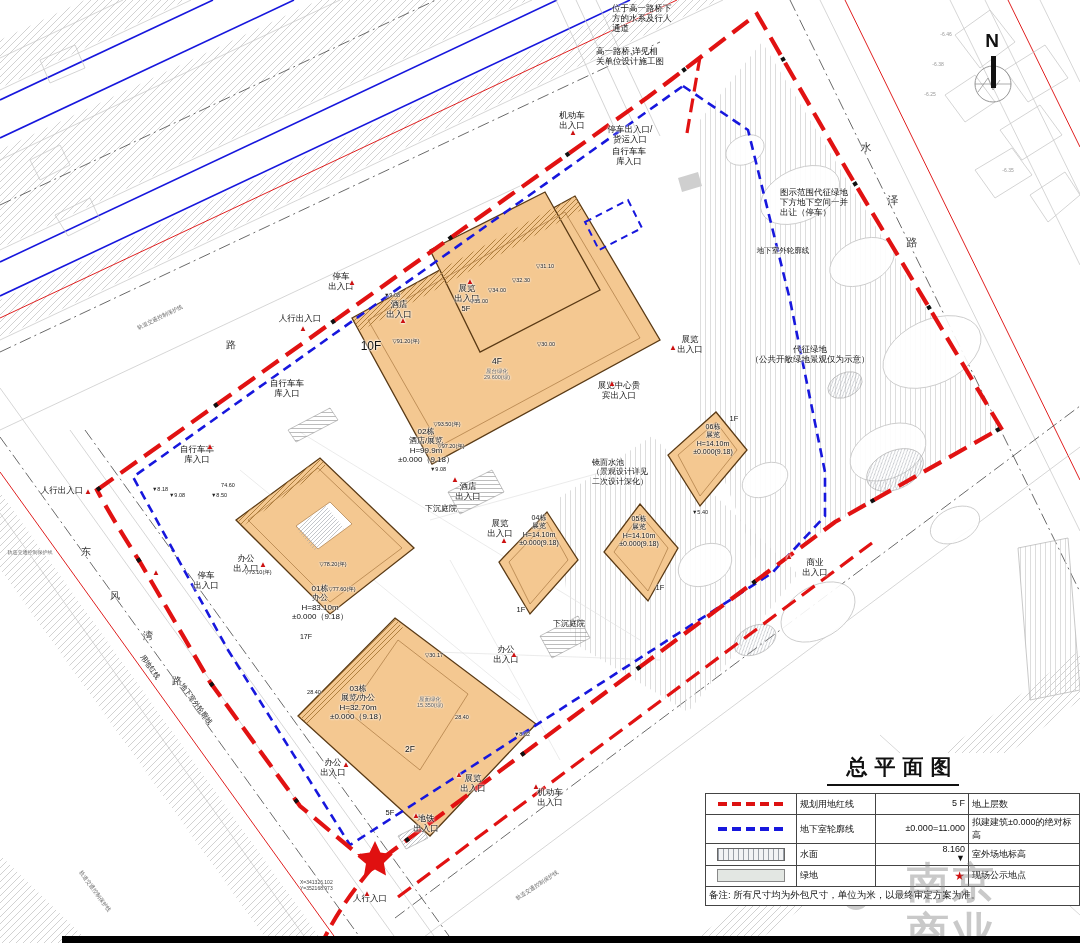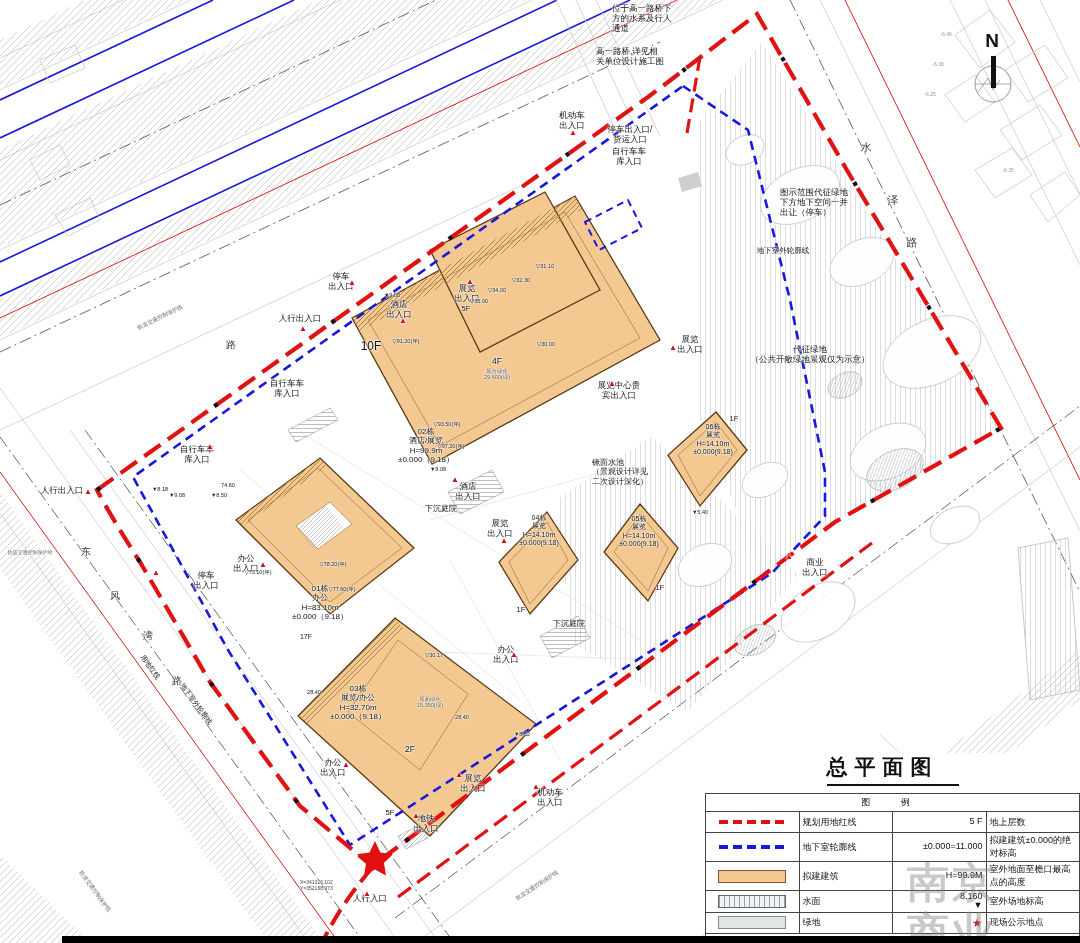--- a/index.html
+++ b/index.html
@@ -5,21 +5,21 @@
   html,body{margin:0;padding:0;background:#fff;}
   .canvas{position:relative;width:1080px;height:943px;background:#fff;overflow:hidden;
           font-family:"Liberation Sans","DejaVu Sans",sans-serif;}
   .canvas svg{position:absolute;left:0;top:0;}
   .ann{position:absolute;white-space:pre-line;text-align:center;color:#111;font-weight:500;
        line-height:1.18;transform:translateX(-50%);pointer-events:none;
        text-shadow:0 0 2px #fff,0 0 2px #fff,0 0 3px #fff;}
   .ann.l{text-align:left;transform:none;}
   .ann.wm{font-weight:700;letter-spacing:3px;text-shadow:none;opacity:.85;}
   .legend{position:absolute;left:705px;top:753px;width:375px;background:#fff;z-index:5;}
-  .legend-title{font-size:21px;font-weight:700;letter-spacing:7px;text-align:left;width:132px;
+  .legend-title{font-size:21px;font-weight:700;letter-spacing:7px;text-align:right;width:132px;
                 margin:0 auto 7px;border-bottom:2px solid #111;padding-bottom:3px;color:#111;}
   .legend table{border-collapse:collapse;width:100%;font-size:9px;color:#111;table-layout:fixed;}
   .legend td{border:1px solid #444;padding:1px 3px;height:18px;overflow:hidden;}
   .legend td.c0{width:84px;text-align:center;}
   .legend td.c1{width:72px;}
   .legend td.c2{width:86px;text-align:right;white-space:pre-line;line-height:1.05;}
   .legend td.c3{width:auto;}
   .legend td.hdr{text-align:center;letter-spacing:14px;height:15px;}
   .legend td.note{font-size:9.5px;height:16px;}
   .sym{height:11px;width:66px;margin:0 auto;}
@@ -220,46 +220,35 @@
     <circle cx="856" cy="897" r="13"></circle>
     <circle cx="823" cy="878" r="2.6" fill="#ffffff"></circle>
     <circle cx="837" cy="878" r="2.6" fill="#ffffff"></circle>
   </g>
 </svg>
 
   <div class="legend">
     <div class="legend-title">总平面图</div>
     <table>
       <tbody id="legend-body">
-        <tr>
-            <td class="hdr" colspan="4">图  例</td>
-          </tr>
       <tr>
             <td class="c0">
               <div class="sym sym-red-dash"></div>
             </td>
             <td class="c1">规划用地红线</td>
             <td class="c2">5 F</td>
             <td class="c3">地上层数</td>
           </tr>
           <tr>
             <td class="c0">
               <div class="sym sym-blue-dash"></div>
             </td>
             <td class="c1">地下室轮廓线</td>
             <td class="c2">±0.000=11.000</td>
             <td class="c3">拟建建筑±0.000的绝对标高</td>
-          </tr>
-          <tr>
-            <td class="c0">
-              <div class="sym sym-building"></div>
-            </td>
-            <td class="c1">拟建建筑</td>
-            <td class="c2">H=99.9M</td>
-            <td class="c3">室外地面至檐口最高点的高度</td>
           </tr>
           <tr>
             <td class="c0">
               <div class="sym sym-water"></div>
             </td>
             <td class="c1">水面</td>
             <td class="c2">8.160
 ▼</td>
             <td class="c3">室外场地标高</td>
           </tr>

